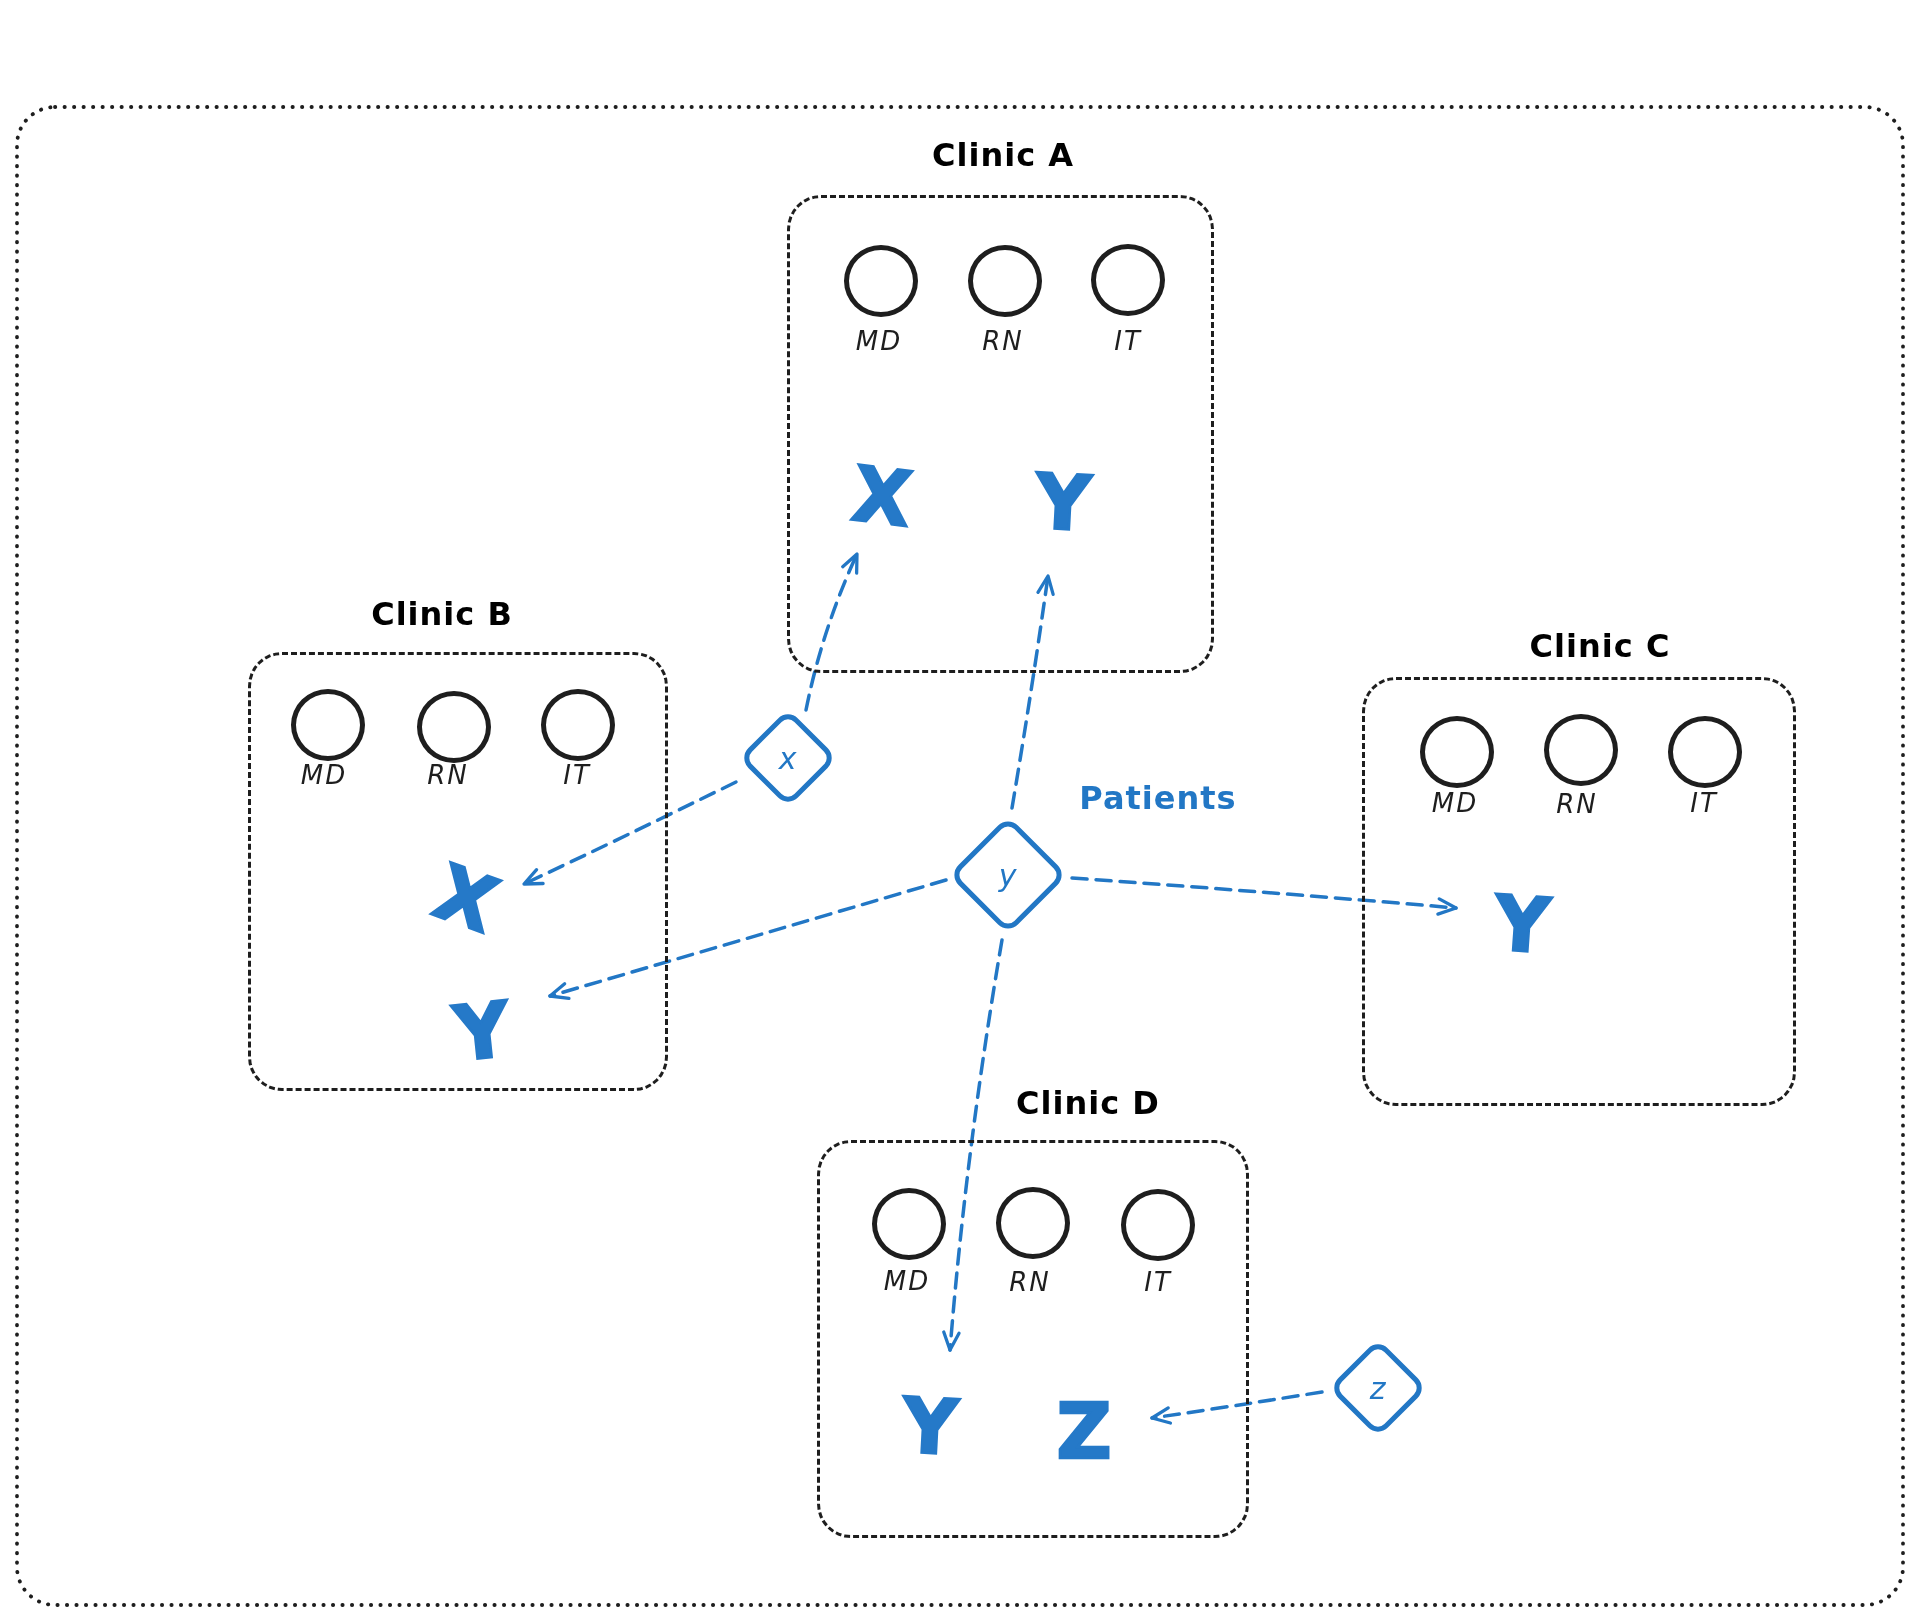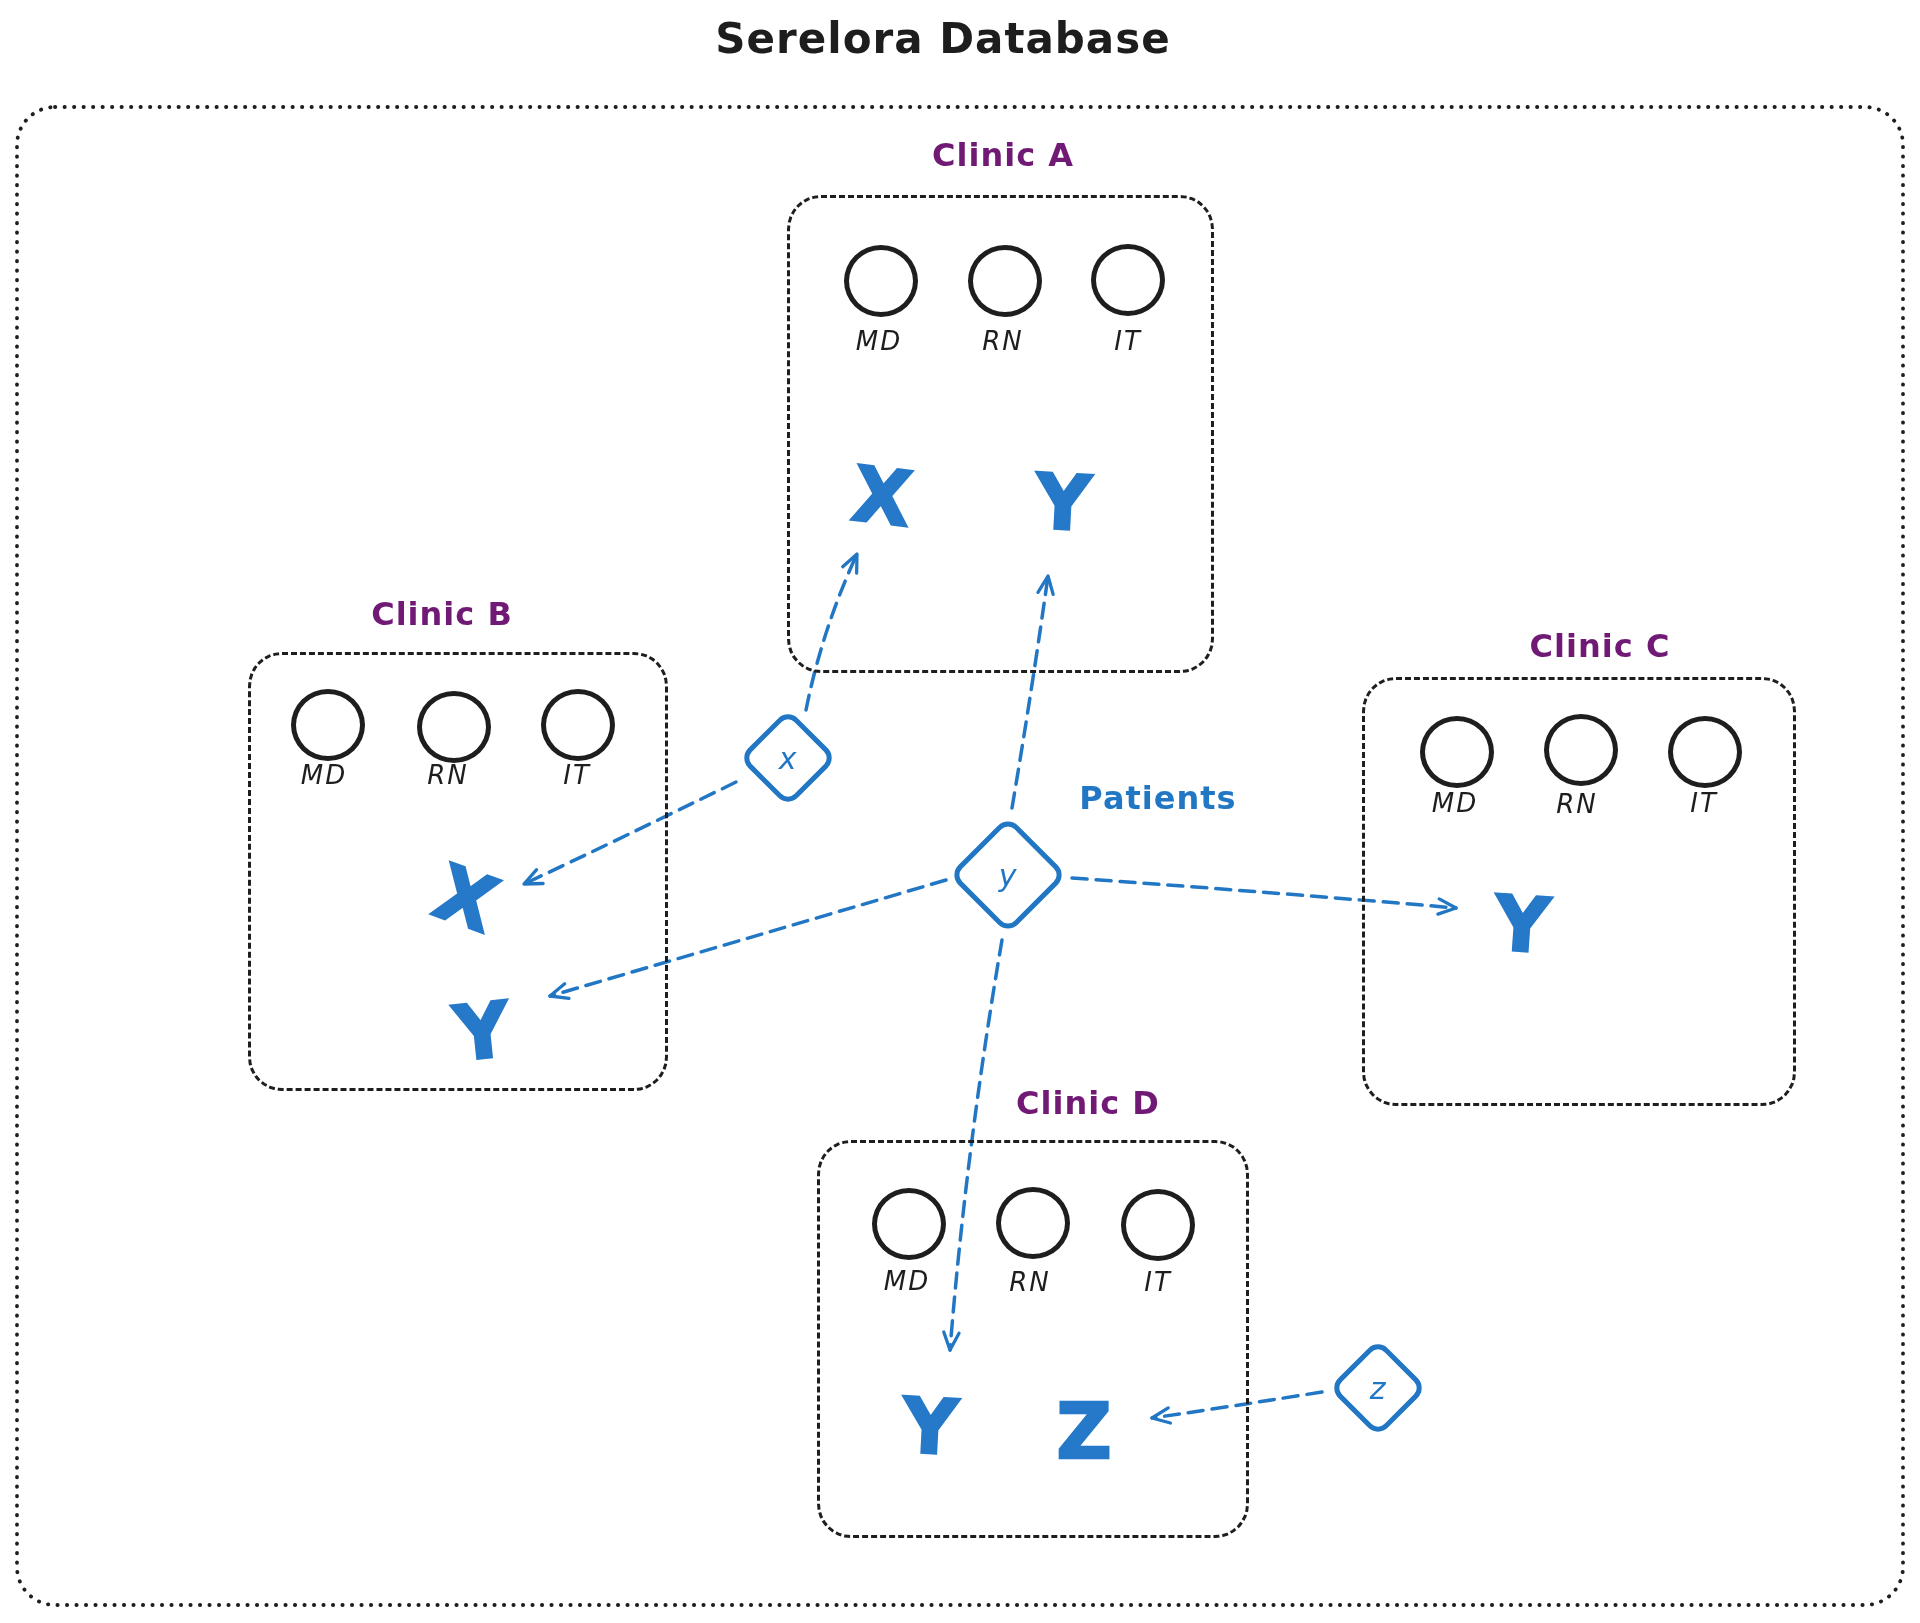--- a/index.html
+++ b/index.html
@@ -1,21 +1,21 @@
 <!DOCTYPE html>
 <html><head>
 <meta charset="utf-8">
 <style>
   html,body{margin:0;padding:0;background:#ffffff;}
   body{width:1920px;height:1623px;font-family:"DejaVu Sans","Liberation Sans",sans-serif;}
   .canvas{position:relative;width:1920px;height:1623px;background:#fff;overflow:hidden;}
   .layer{position:absolute;left:0;top:0;width:1920px;height:1623px;pointer-events:none;}
   .abs{position:absolute;transform:translate(-50%,-50%);white-space:nowrap;}
   .title{font-size:42px;font-weight:600;color:#1d1d1d;letter-spacing:1px;}
-  .clinic-label{font-size:32px;font-weight:600;color:#701a75;letter-spacing:1px;}
+  .clinic-label{font-size:32px;font-weight:600;color:#000000;letter-spacing:1px;}
   .patients-label{font-size:32px;font-weight:700;color:#2277c5;letter-spacing:1px;}
   .clinic-box{position:absolute;border:3.5px dashed #1e1e1e;border-radius:34px;background:transparent;}
   .role-circle{position:absolute;width:64px;height:62px;border:5px solid #1e1e1e;border-radius:50%;background:transparent;}
   .role-label{font-size:26px;font-style:italic;color:#1e1e1e;letter-spacing:2px;}
   .record-letter{font-size:76px;font-weight:bold;color:#2579c8;-webkit-text-stroke:2.5px #2579c8;
                  transform:translate(-50%,-50%) rotate(var(--r,0deg));line-height:1;}
   .diamond{position:absolute;transform:translate(-50%,-50%) rotate(45deg);
            border:5px solid #2277c5;border-radius:14px;background:#fff;
            display:flex;align-items:center;justify-content:center;}
   .diamond > span{transform:rotate(-45deg);font-size:30px;color:#2277c5;font-style:italic;}
@@ -38,21 +38,20 @@
       <path d="M 806 710 Q 822 630 857 554" marker-end="url(#ah)"></path>
       <path d="M 736 782 Q 622 838 524 884" marker-end="url(#ah)"></path>
       <path d="M 1012 808 Q 1032 690 1048 576" marker-end="url(#ah)"></path>
       <path d="M 946 880 Q 742 940 550 996" marker-end="url(#ah)"></path>
       <path d="M 1072 878 Q 1270 892 1456 908" marker-end="url(#ah)"></path>
       <path d="M 1002 940 Q 966 1150 950 1350" marker-end="url(#ah)"></path>
       <path d="M 1322 1392 Q 1234 1406 1152 1418" marker-end="url(#ah)"></path>
     </g>
   </svg>
 
-  <div class="abs title" style="left:943px;top:38px">Serelora Database</div>
 
   <div class="abs clinic-label" style="left:1003px;top:155px">Clinic A</div>
   <div class="clinic-box" style="left:787px;top:195px;width:421px;height:472px"></div>
   <div class="role-circle" style="left:844px;top:245px"></div>
   <div class="role-circle" style="left:968px;top:245px"></div>
   <div class="role-circle" style="left:1091px;top:244px"></div>
   <div class="abs role-label" style="left:879px;top:341px">MD</div>
   <div class="abs role-label" style="left:1003px;top:341px">RN</div>
   <div class="abs role-label" style="left:1128px;top:341px">IT</div>
   <div class="abs record-letter" style="left:882px;top:497px;--r:7deg">X</div>

